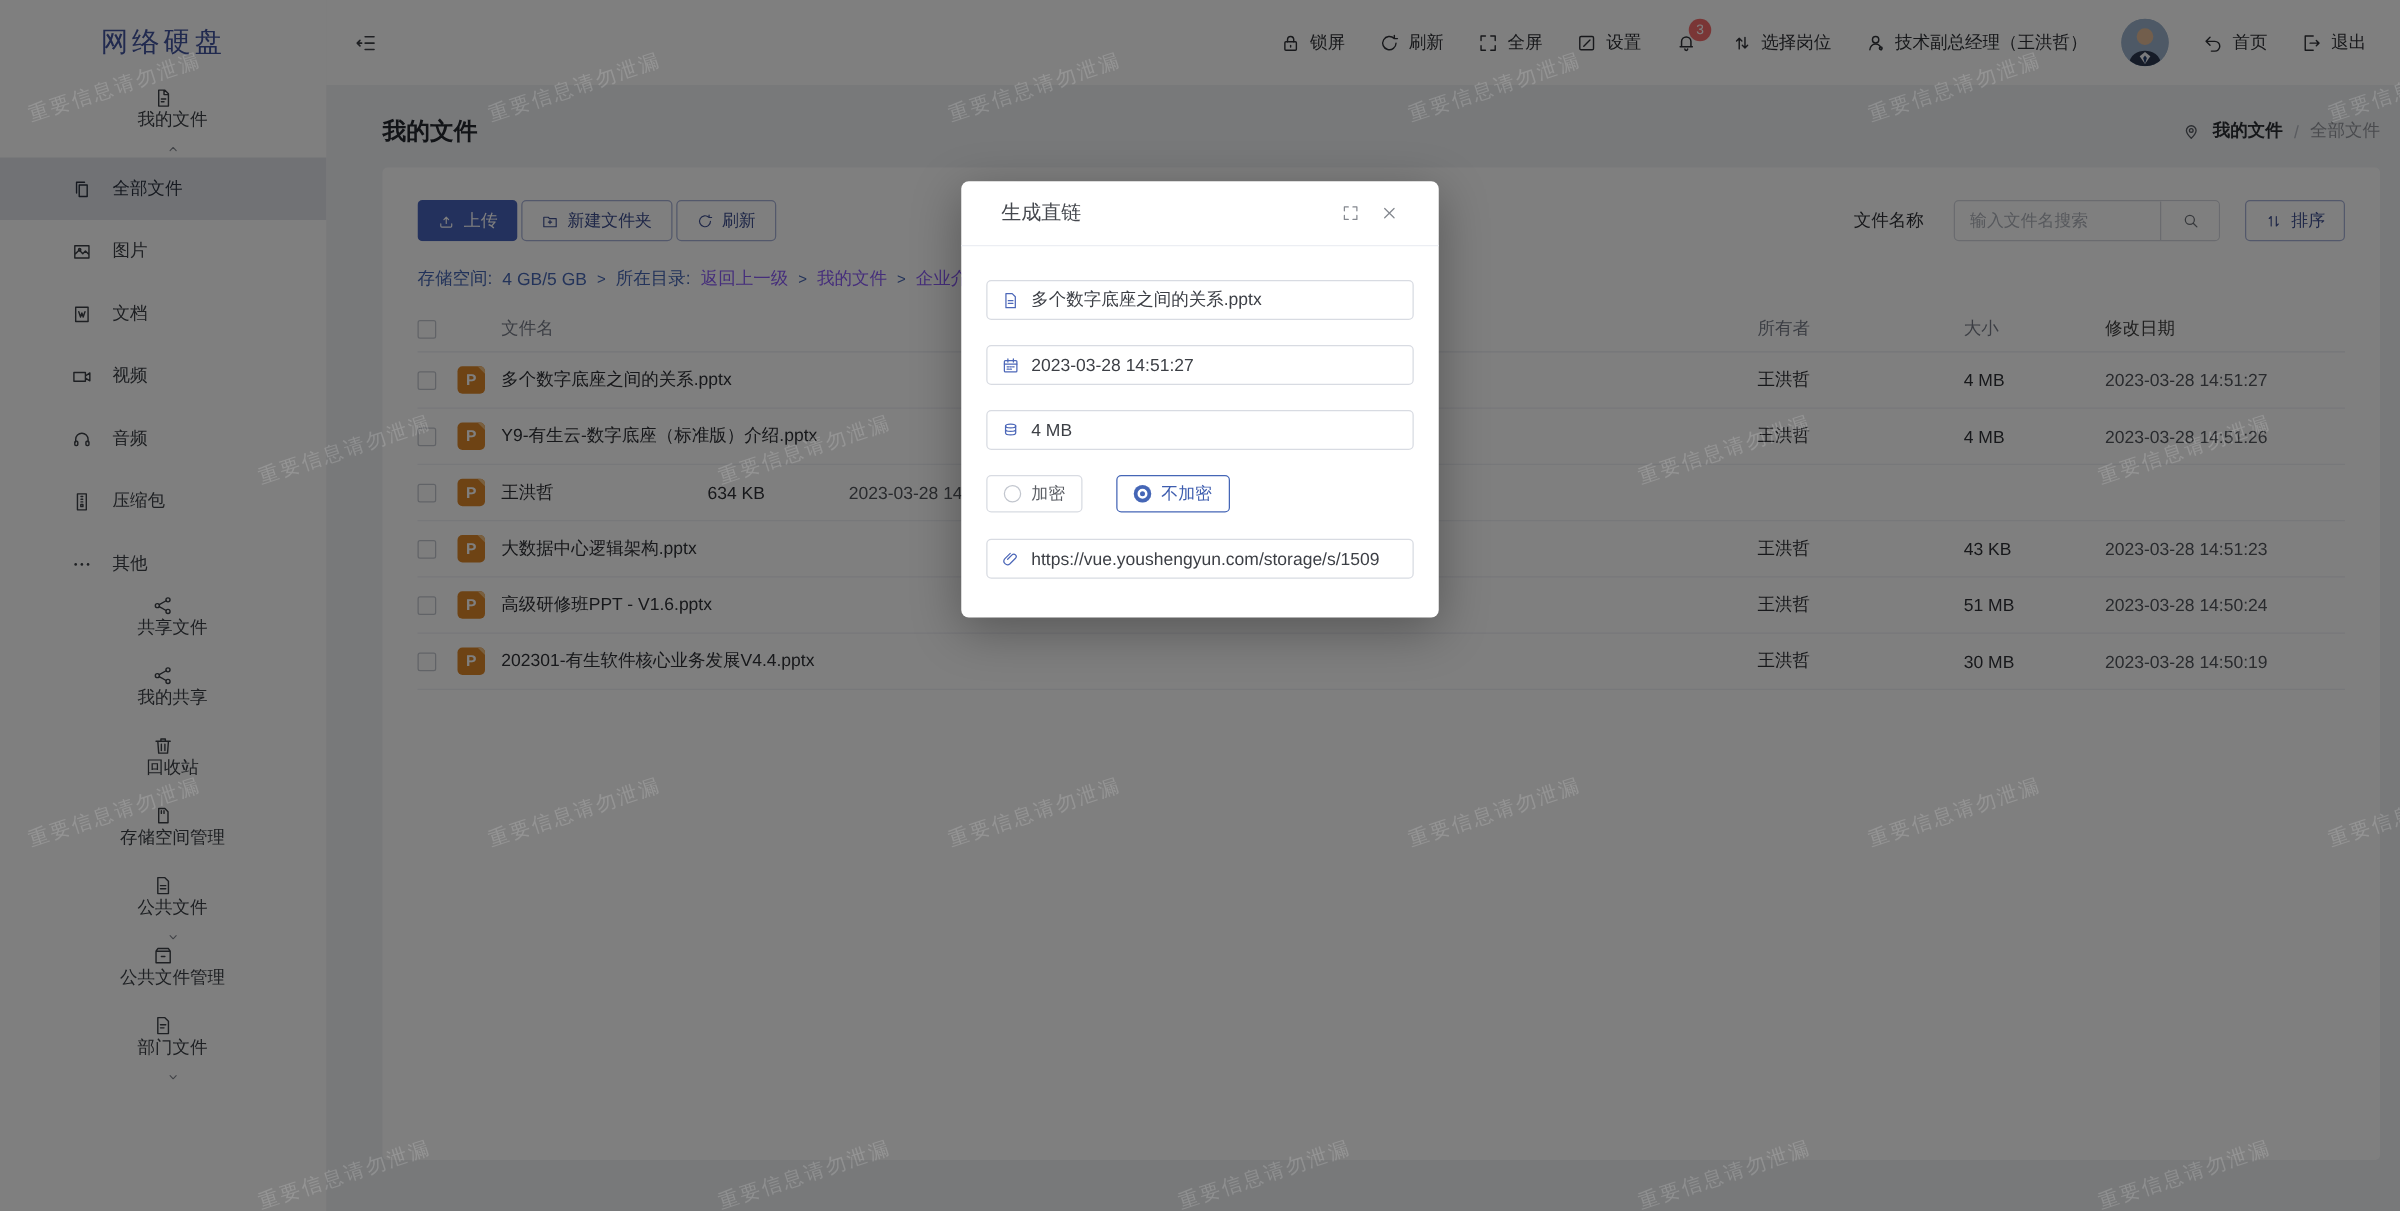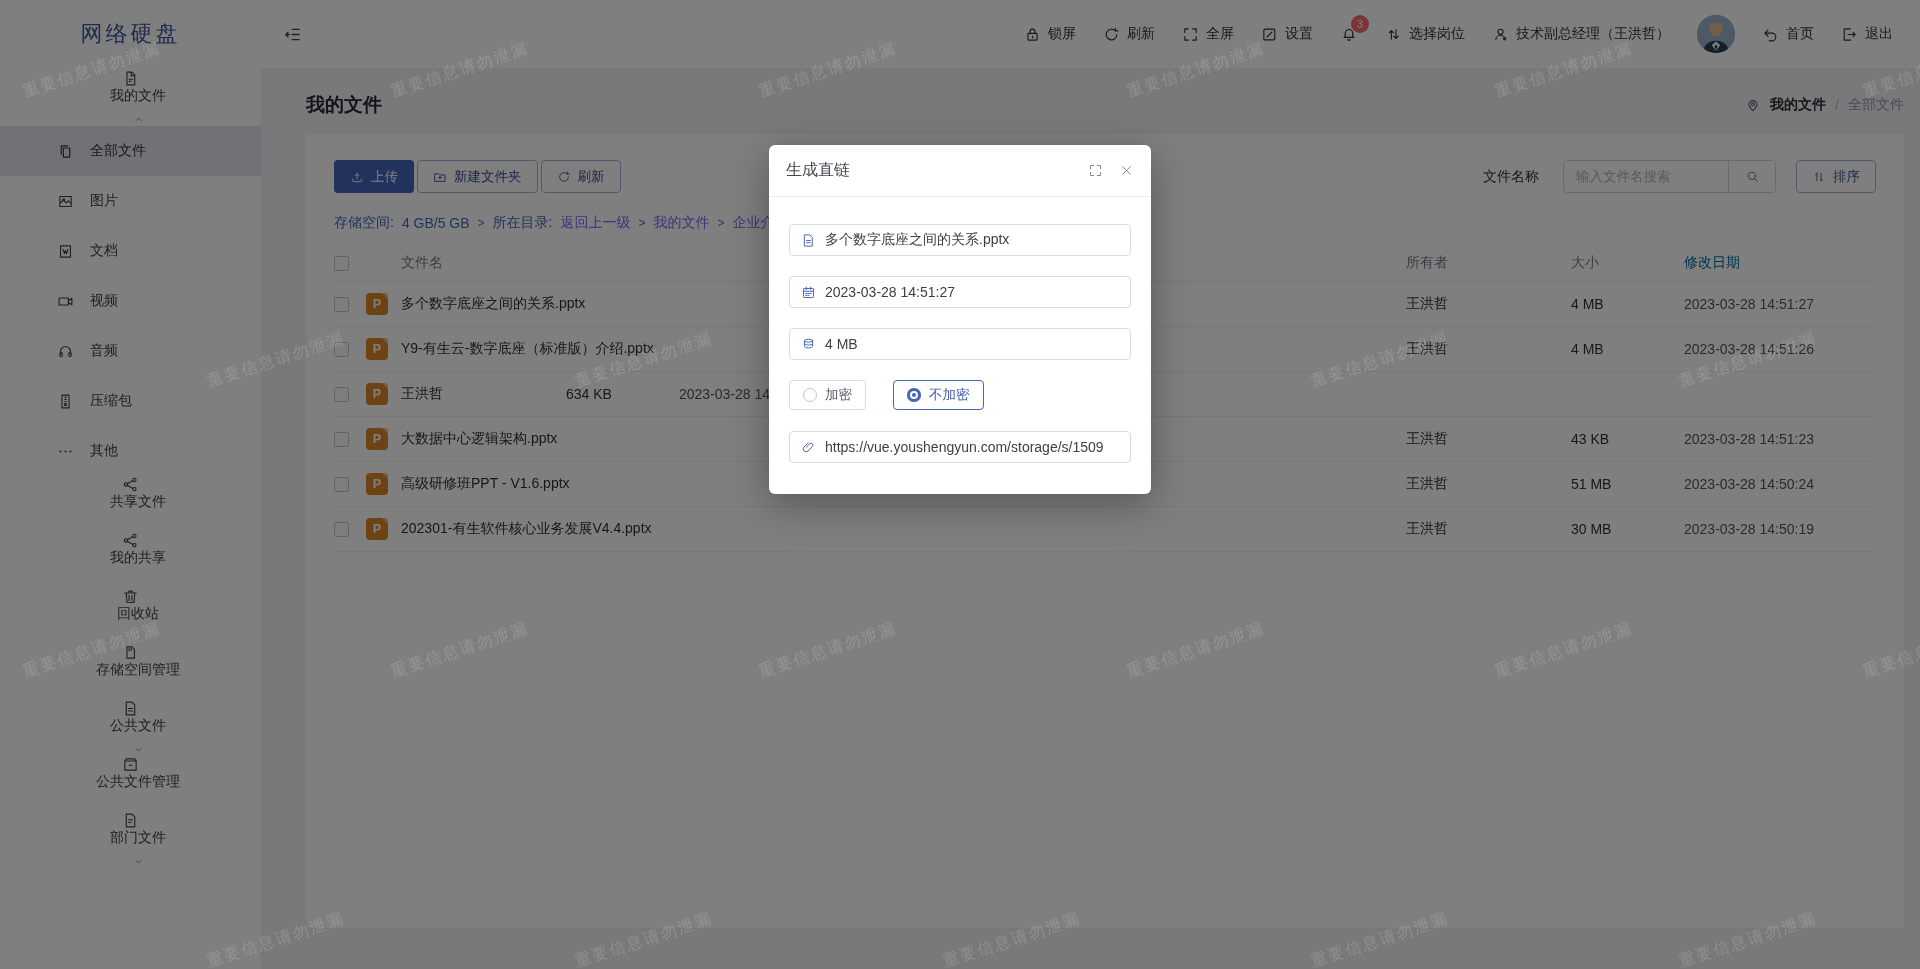--- a/index.html
+++ b/index.html
@@ -62,28 +62,28 @@
   .thead{height:37px;border-bottom:1px solid #e9ecf2;color:#787d89}
   .trow{height:45px;border-bottom:1px solid #eef0f5;color:#2f3136}
   .cb{width:15px;height:15px;border:1px solid #c3c7cf;border-radius:2px;background:#fdfdfd;margin-right:17px;flex-shrink:0;cursor:pointer}
   .col-icon{width:35px;display:flex;align-items:center}
   .picon{width:22px;height:22px;background:#dd8628;border-radius:4px;color:#fff;font-size:12.5px;font-weight:bold;display:flex;align-items:center;justify-content:center;position:relative;overflow:hidden}
   .picon::after{content:"";position:absolute;top:0;right:0;border-left:6px solid transparent;border-top:6px solid #f2c080}
   .col-name{flex:1;padding-right:20px;white-space:nowrap;overflow:hidden;cursor:pointer}
   .col-owner{width:165px}
   .col-size{width:113px}
   .col-date{width:192px;color:#53565c}
-  .thead .col-date{color:#0369a1}
+  .thead .col-date{color:#404040}
   
   .overlay{position:absolute;inset:0;background:rgba(0,0,0,0.5);z-index:40}
   .wm-layer{position:absolute;inset:0;overflow:hidden;z-index:45;pointer-events:none}
   .wm{position:absolute;color:rgba(255,255,255,0.17);font-size:16px;letter-spacing:2px;transform:rotate(-18deg);white-space:nowrap}
   
   .modal{position:absolute;left:769px;top:145px;width:382px;height:349px;background:#fff;border-radius:6px;z-index:60;box-shadow:0 10px 40px rgba(0,0,0,0.32);display:flex;flex-direction:column}
-  .modal-head{height:52px;display:flex;align-items:center;padding:0 17px;border-bottom:1px solid #eceef3;flex-shrink:0}
+  .modal-head{height:52px;display:flex;align-items:center;padding:0 32px;border-bottom:1px solid #eceef3;flex-shrink:0}
   .modal-head h2{font-size:16px;font-weight:400;color:#44474d}
   .mh-icons{margin-left:auto;display:flex;align-items:center;gap:16px;color:#84888f}
   .mh-icons svg{width:15px;height:15px;cursor:pointer}
   .modal-body{padding:27px 20px 0}
   .field{height:32px;border:1px solid #d8dbe2;border-radius:4px;display:flex;align-items:center;padding:0 11px;gap:9px;margin-bottom:20px;font-size:14px;color:#3c3f45;overflow:hidden;white-space:nowrap}
   .field svg{width:15px;height:15px;color:#4c67b8}
   .radios{display:flex;align-items:flex-end;margin-bottom:21px}
   .radio-box{height:30px;border:1px solid #d8dbe2;border-radius:4px;display:flex;align-items:center;padding:0 13px;gap:8px;font-size:13.5px;color:#5b5e64;cursor:pointer}
   .radio-box.selected{border-color:#4566b6;color:#3d5cae;margin-left:27px}
   .rdot{width:14px;height:14px;border-radius:50%;border:1px solid #c2c6ce;background:#fff;flex-shrink:0}

